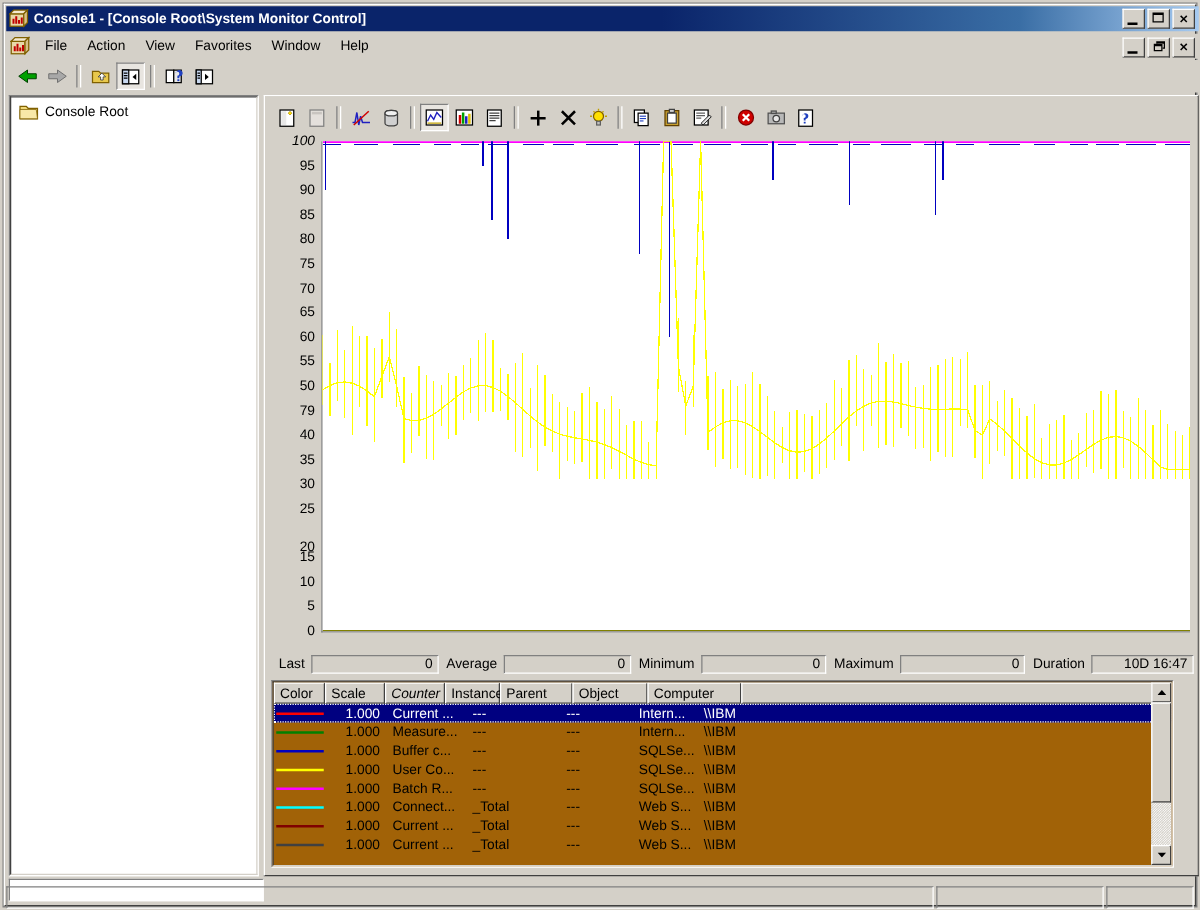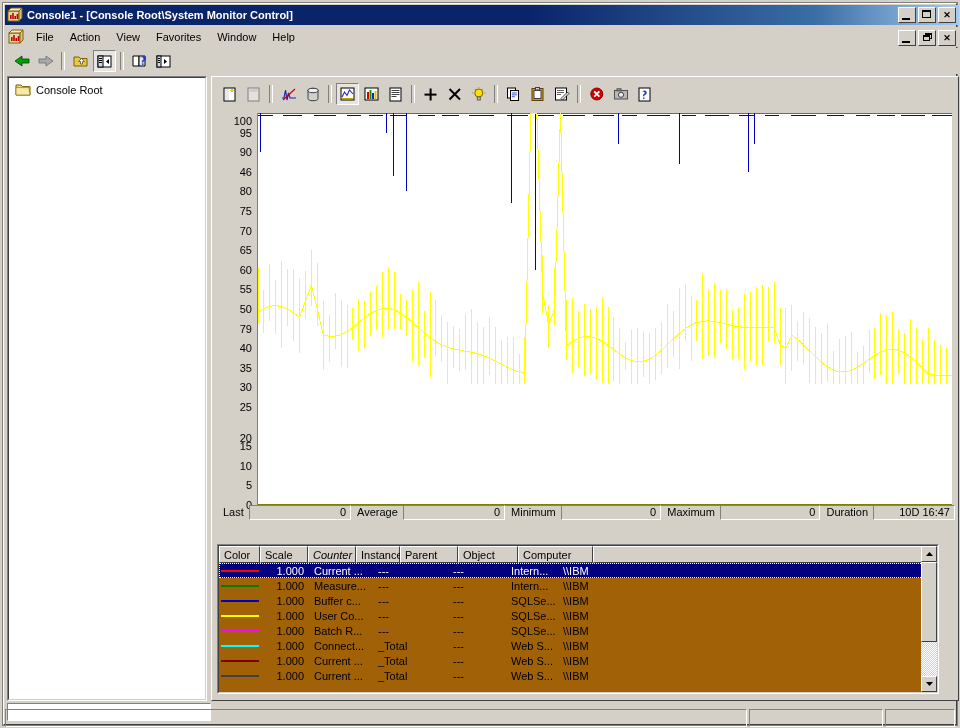--- a/index.html
+++ b/index.html
@@ -71,21 +71,21 @@
 
   
   .graph-wrap{position:absolute;left:4px;top:31px;width:738px;height:412px;background:#d4d0c8;}
   .yaxis{position:absolute;left:0;top:0;width:38px;height:402px;}
   .ytick{position:absolute;right:3px;font-size:11px;text-align:right;line-height:10px;transform:translateY(-5px);}
   .plot{position:absolute;left:40px;top:4px;width:694px;height:392px;background:#fff;
         border-left:1px solid #808080;border-bottom:1px solid #808080;box-sizing:content-box;}
   .plotsvg{position:absolute;left:0;top:0;}
 
   
-  .valbar{position:absolute;left:4px;top:425px;width:738px;height:18px;display:flex;align-items:center;
+  .valbar{position:absolute;left:4px;top:444px;width:738px;height:18px;display:flex;align-items:center;
           font-size:11px;}
   .vlabel{padding:0 5px 0 6px;white-space:nowrap;}
   .vfield{height:15px;background:#d4d0c8;border:1px solid #808080;border-right-color:#fff;border-bottom-color:#fff;
           box-sizing:border-box;display:flex;align-items:center;justify-content:flex-end;padding-right:4px;font-size:11px;}
 
   
   .legend{position:absolute;left:4px;top:466px;width:722px;height:150px;background:#fff;
           border:1px solid #808080;border-right-color:#fff;border-bottom-color:#fff;box-sizing:border-box;}
   .legend-in{position:absolute;inset:0;border:1px solid #404040;border-right-color:#d4d0c8;
              border-bottom-color:#d4d0c8;box-sizing:border-box;background:#a16207;overflow:hidden;}
@@ -357,24 +357,24 @@
         <svg width="18" height="17" viewBox="0 0 18 17">
           <rect x="3" y="2" width="11" height="13" fill="#fff" stroke="#000"></rect>
           <path d="M6.5 5.5 a2.3 2.3 0 1 1 2 3.6 l0 1.2 h-1.5 l0-1.9 a1.5 1.5 0 1 0 -1.4-1.7 z" fill="#2040c0"></path>
           <rect x="7" y="11.4" width="1.5" height="1.4" fill="#2040c0"></rect>
         </svg>
       </span>
     </div>
 
     <div class="graph-wrap">
       <div class="yaxis">
-            <div class="ytick" style="top: 12px;">100</div>
+            <div class="ytick" style="top: 4px; font-style: italic;">100</div>
             <div class="ytick" style="top: 23.6px;">95</div>
             <div class="ytick" style="top: 43.2px;">90</div>
-            <div class="ytick" style="top: 62.8px;">46</div>
+            <div class="ytick" style="top: 62.8px;">85</div>
             <div class="ytick" style="top: 82.4px;">80</div>
             <div class="ytick" style="top: 102px;">75</div>
             <div class="ytick" style="top: 121.6px;">70</div>
             <div class="ytick" style="top: 141.2px;">65</div>
             <div class="ytick" style="top: 160.8px;">60</div>
             <div class="ytick" style="top: 180.4px;">55</div>
             <div class="ytick" style="top: 200px;">50</div>
             <div class="ytick" style="top: 219.6px;">79</div>
             <div class="ytick" style="top: 239.2px;">40</div>
             <div class="ytick" style="top: 258.8px;">35</div>

